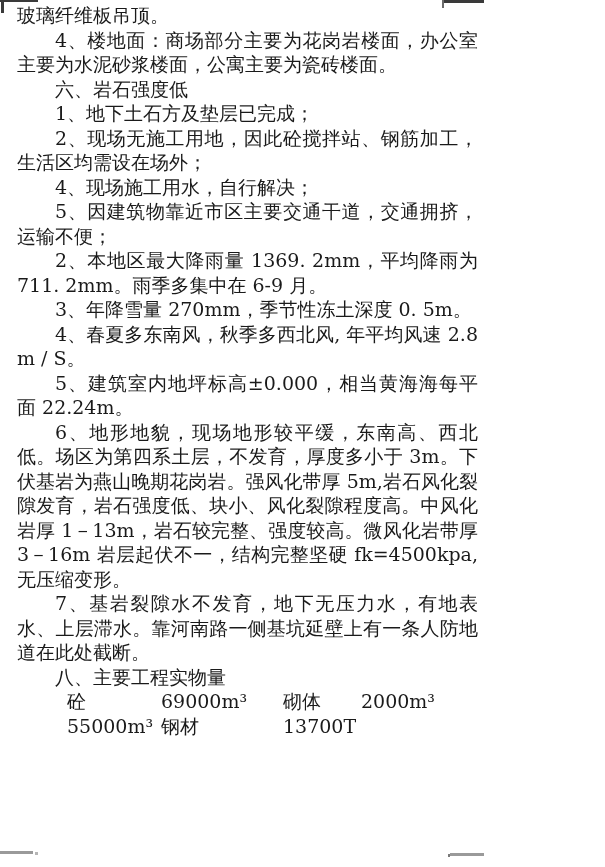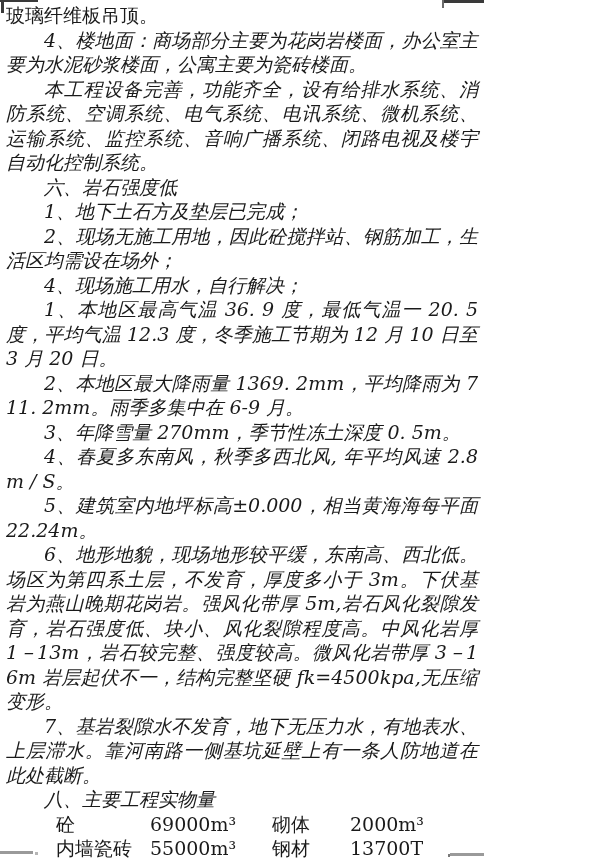--- a/index.html
+++ b/index.html
@@ -5,36 +5,35 @@
   html, body {
     margin: 0;
     padding: 0;
     background: #ffffff;
   }
   .page {
     position: relative;
     width: 484px;
     height: 867px;
     box-sizing: border-box;
-    padding: 3px 6px 0 6px;
+    padding: 3px 6px 0 17px;
     background: #ffffff;
     color: #1a1a1a;
     font-family: "DejaVu Serif", "Liberation Serif", serif;
     font-size: 19px;
     line-height: 24.5px;
     overflow: hidden;
   }
   .doc-body .para {
     margin: 0;
     text-align: justify;
     word-break: break-all;
   }
   .doc-body .para.indented {
     text-indent: 2em;
-    font-style: italic;
   }
   .qty-table {
     margin-left: 50px;
   }
   .qty-row {
     display: grid;
     grid-template-columns: 94px 122px 78px auto;
   }
   .qty-cell {
     white-space: nowrap;
@@ -53,43 +52,41 @@
   .a-br-h { right: 0; top: 853px; width: 34px; height: 3px; background: #9a9a9a; }
   .a-br-t { right: 34px; top: 854px; width: 2px; height: 3px; background: #7a7a7a; }
 </style>
 </head>
 <body>
 
 <div class="page">
   <div class="doc-body">
       <p class="para">玻璃纤维板吊顶。</p>
       <p class="para indented">4、楼地面：商场部分主要为花岗岩楼面，办公室主要为水泥砂浆楼面，公寓主要为瓷砖楼面。</p>
-      <p class="para indented">本工程设备完善，功能齐全，设有给排水系统、消防系统、空调系统、电气系统、电讯系统、微机系统、运输系统、监控系统、音响广播系统、闭路电视及楼宇自动化控制系统。</p>
       <p class="para indented">六、岩石强度低</p>
       <p class="para indented">1、地下土石方及垫层已完成；</p>
       <p class="para indented">2、现场无施工用地，因此砼搅拌站、钢筋加工，生活区均需设在场外；</p>
       <p class="para indented">4、现场施工用水，自行解决；</p>
-      <p class="para indented">1、本地区最高气温 36. 9 度，最低气温一 20. 5 度，平均气温 12.3 度，冬季施工节期为 12 月 10 日至 3 月 20 日。</p>
+      <p class="para indented">5、因建筑物靠近市区主要交通干道，交通拥挤，运输不便；</p>
       <p class="para indented">2、本地区最大降雨量 1369. 2mm，平均降雨为 711. 2mm。雨季多集中在 6-9 月。</p>
       <p class="para indented">3、年降雪量 270mm，季节性冻土深度 0. 5m。</p>
       <p class="para indented">4、春夏多东南风，秋季多西北风, 年平均风速 2.8m / S。</p>
       <p class="para indented">5、建筑室内地坪标高±0.000，相当黄海海每平面 22.24m。</p>
       <p class="para indented">6、地形地貌，现场地形较平缓，东南高、西北低。场区为第四系土层，不发育，厚度多小于 3m。下伏基岩为燕山晚期花岗岩。强风化带厚 5m,岩石风化裂隙发育，岩石强度低、块小、风化裂隙程度高。中风化岩厚 1－13m，岩石较完整、强度较高。微风化岩带厚 3－16m 岩层起伏不一，结构完整坚硬 fk=4500kpa,无压缩变形。</p>
       <p class="para indented">7、基岩裂隙水不发育，地下无压力水，有地表水、上层滞水。靠河南路一侧基坑延壁上有一条人防地道在此处截断。</p>
       <p class="para indented">八、主要工程实物量</p>
     </div>
   <div class="qty-table">
       <div class="qty-row">
         <span class="qty-cell">砼</span>
         <span class="qty-cell">69000m³</span>
         <span class="qty-cell">砌体</span>
         <span class="qty-cell">2000m³</span>
       </div>
       <div class="qty-row">
-        <span class="qty-cell">内墙瓷砖</span>
         <span class="qty-cell">55000m³</span>
         <span class="qty-cell">钢材</span>
         <span class="qty-cell">13700T</span>
       </div>
     </div>
 
   <div class="artifact a-tl-h"></div>
   <div class="artifact a-tl-v"></div>
   <div class="artifact a-tr-h"></div>
   <div class="artifact a-tr-v"></div>

